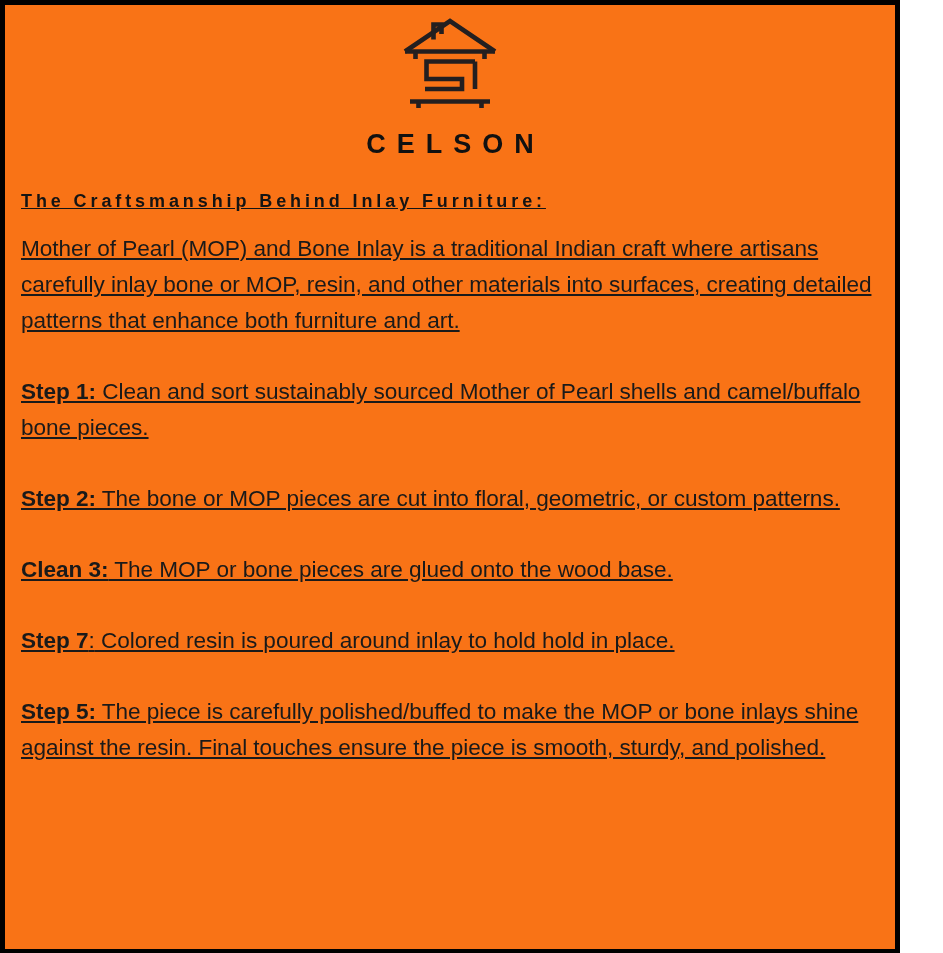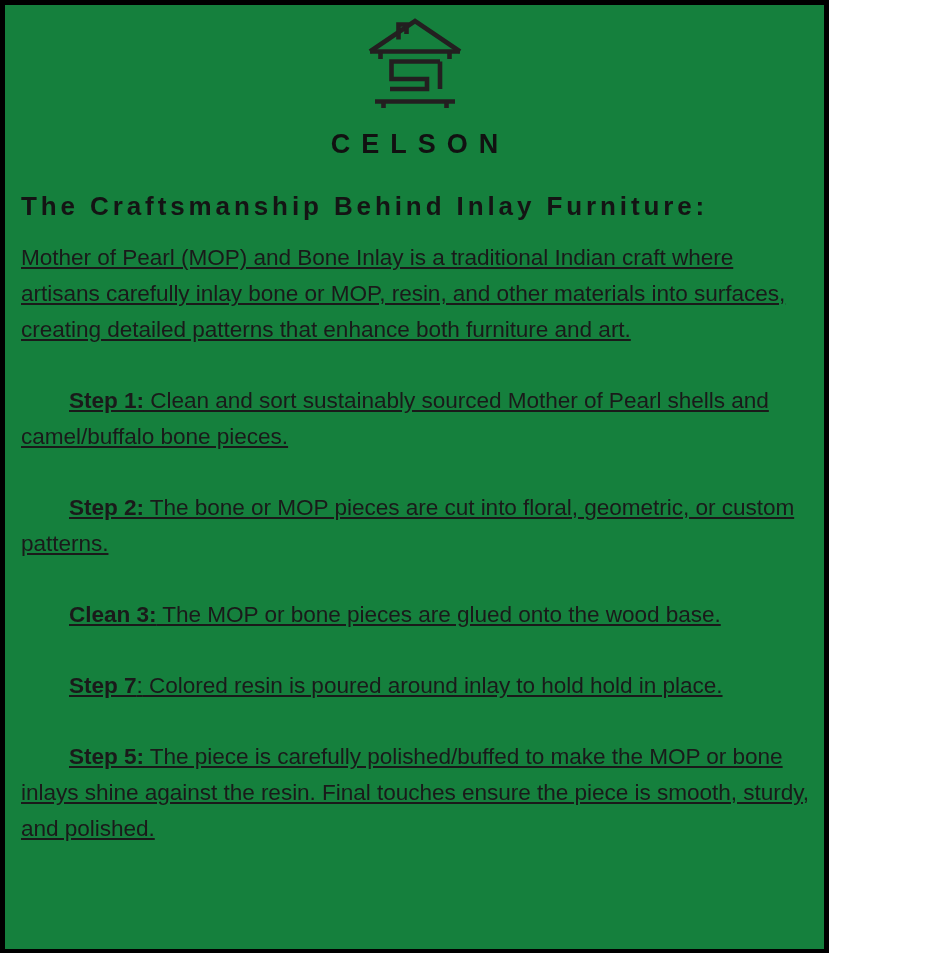--- a/index.html
+++ b/index.html
@@ -9,24 +9,24 @@
     background: #ffffff;
   }
 
   body {
     font-family: "Liberation Sans", "DejaVu Sans", sans-serif;
     -webkit-font-smoothing: antialiased;
   }
 
   .page {
     position: relative;
-    width: 829px;
+    width: 900px;
     height: 953px;
     box-sizing: border-box;
-    background: #15803d;
+    background: #f97316;
     border-top: 5px solid #000000;
     border-left: 5px solid #000000;
     border-right: 5px solid #000000;
     border-bottom: 4px solid #000000;
     overflow: hidden;
   }
 
   .inner {
     box-sizing: border-box;
     width: 100%;
@@ -54,26 +54,27 @@
     font-weight: 600;
     letter-spacing: 11px;
     text-indent: 11px;
     color: #111111;
     line-height: 1;
   }
 
   
   .headline {
     margin: 33px 0 0 5px;
-    font-size: 26px;
+    font-size: 18px;
     font-weight: bold;
     letter-spacing: 3.9px;
     color: #141414;
     line-height: 1.2;
     white-space: nowrap;
+    text-decoration: underline;
   }
 
   
   .body-copy {
     margin: 0 0 0 5px;
     padding-top: 18px;
     color: #1a1a1a;
     font-size: 22.6px;
     line-height: 36px;
     letter-spacing: -0.05px;
@@ -85,21 +86,20 @@
     max-width: 895px;
     text-decoration: underline;
   }
 
   .para + .para {
     margin-top: 35px;
   }
 
   .para .lead {
     font-weight: bold;
-    margin-left: 48px;
   }
 
   .para .lead-punct {
     font-weight: normal;
   }
 </style>
 </head>
 <body>
 
 <div class="page">

